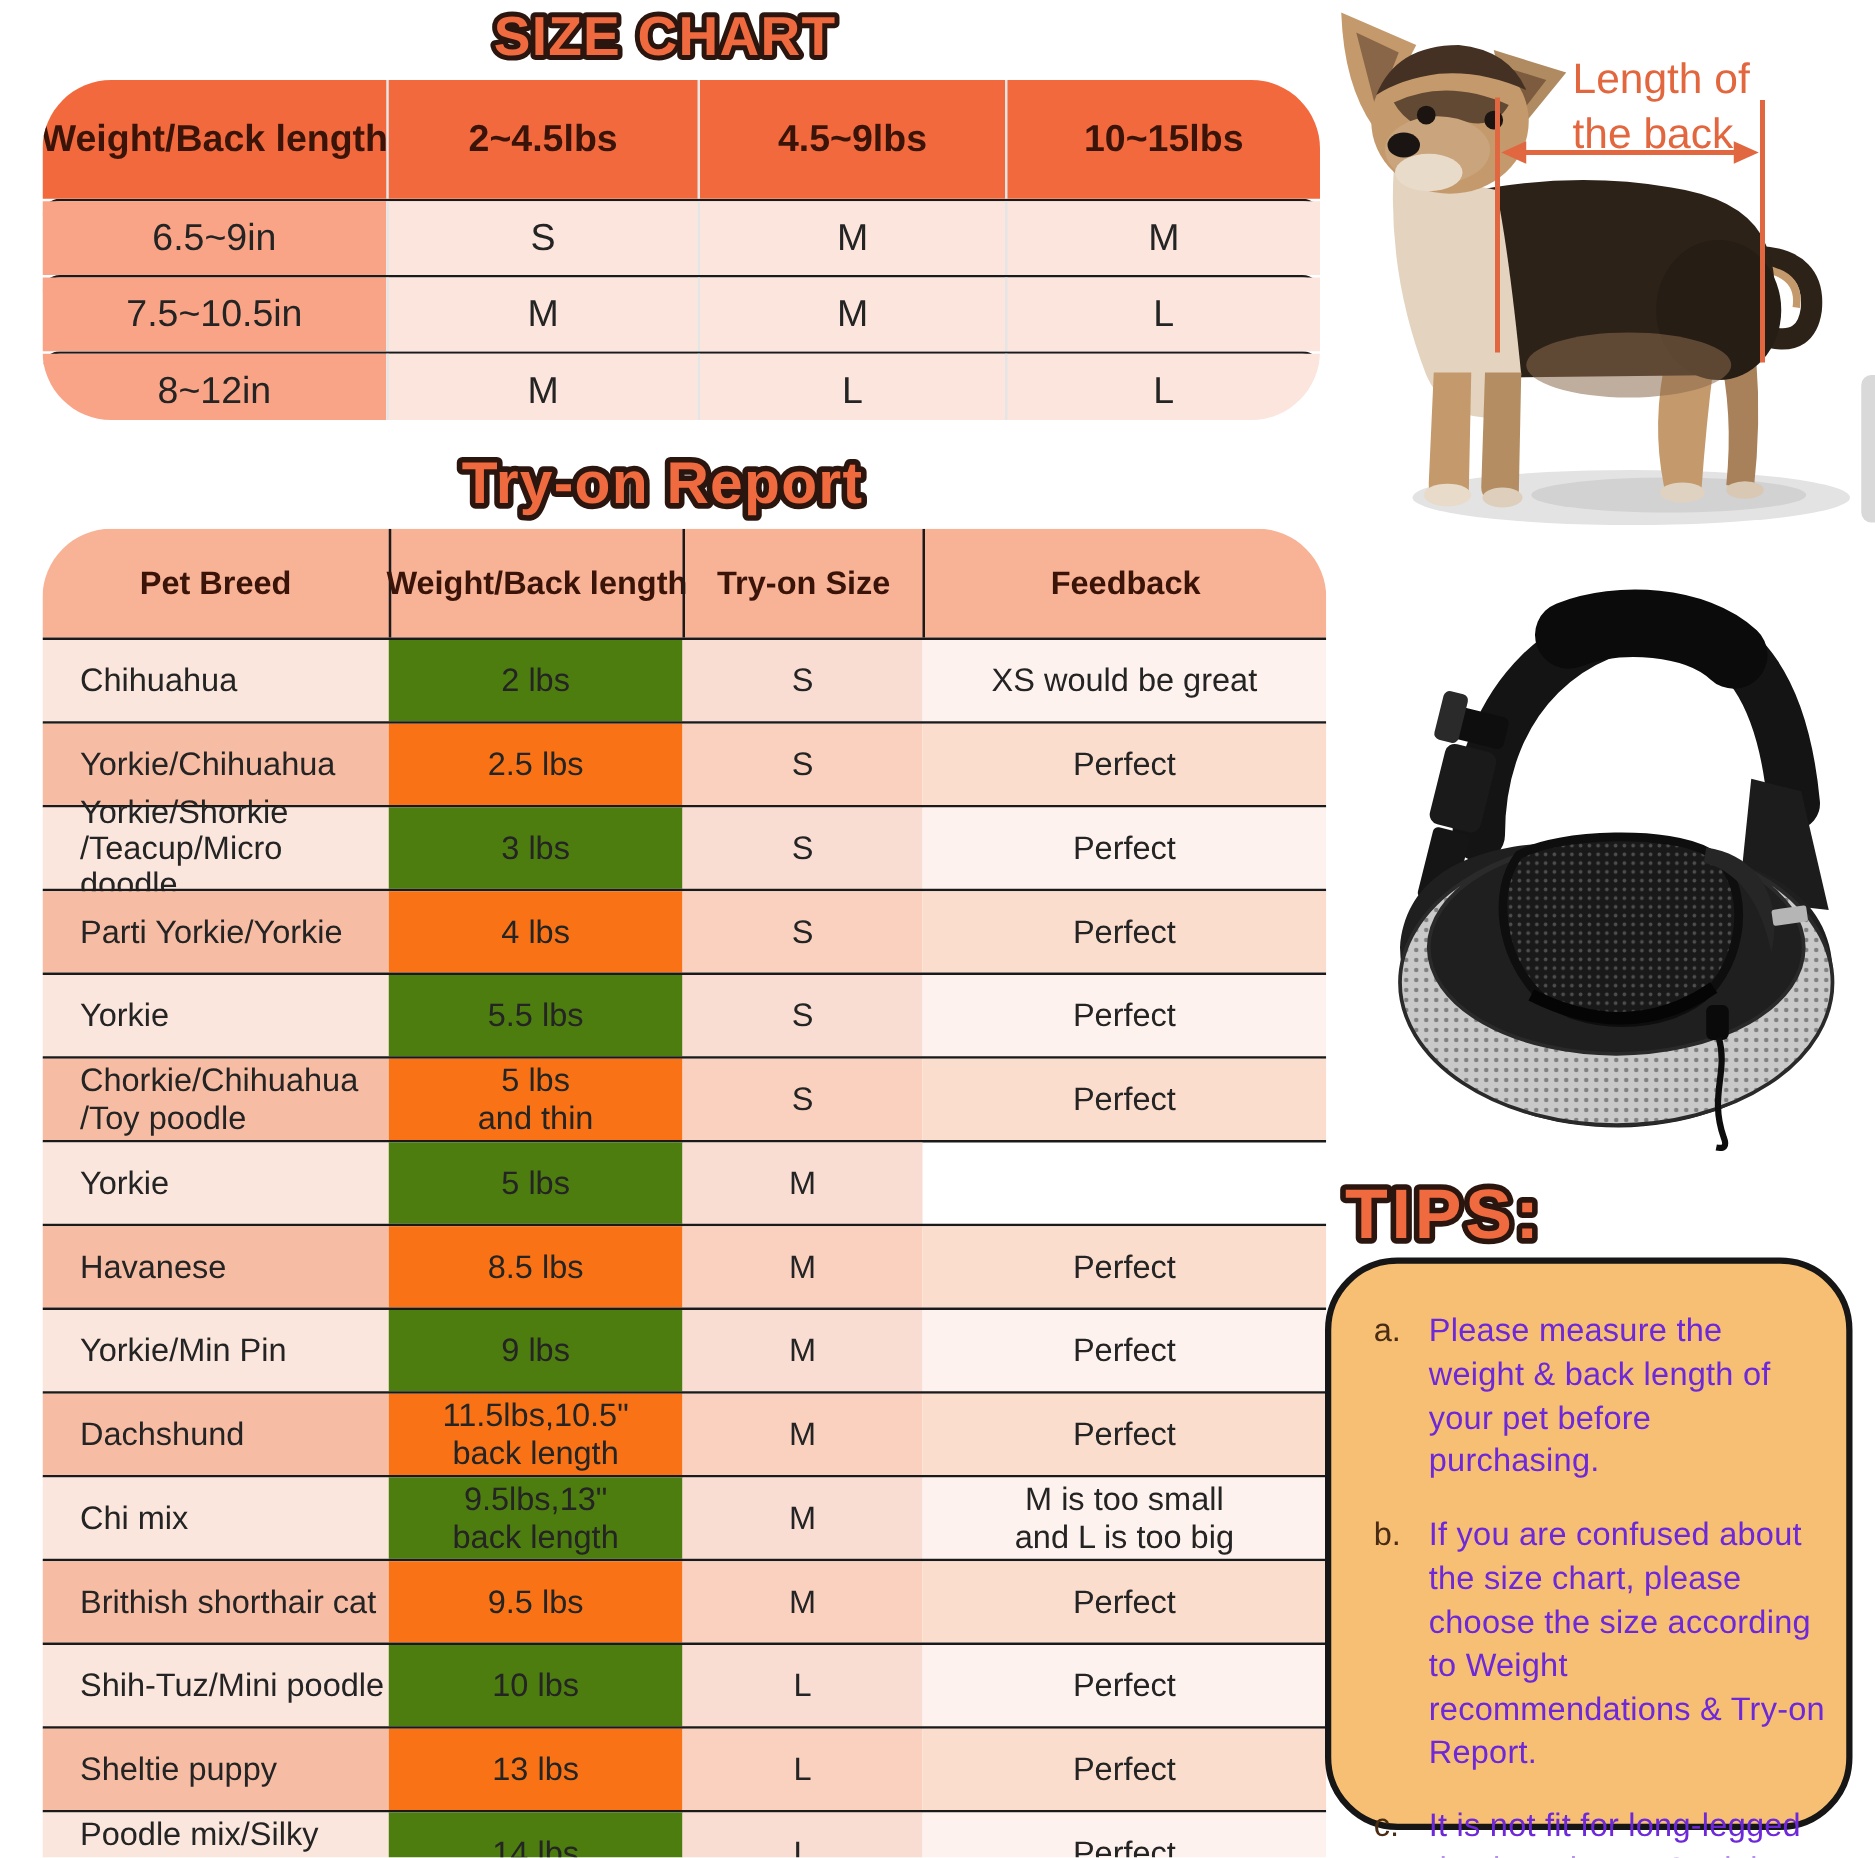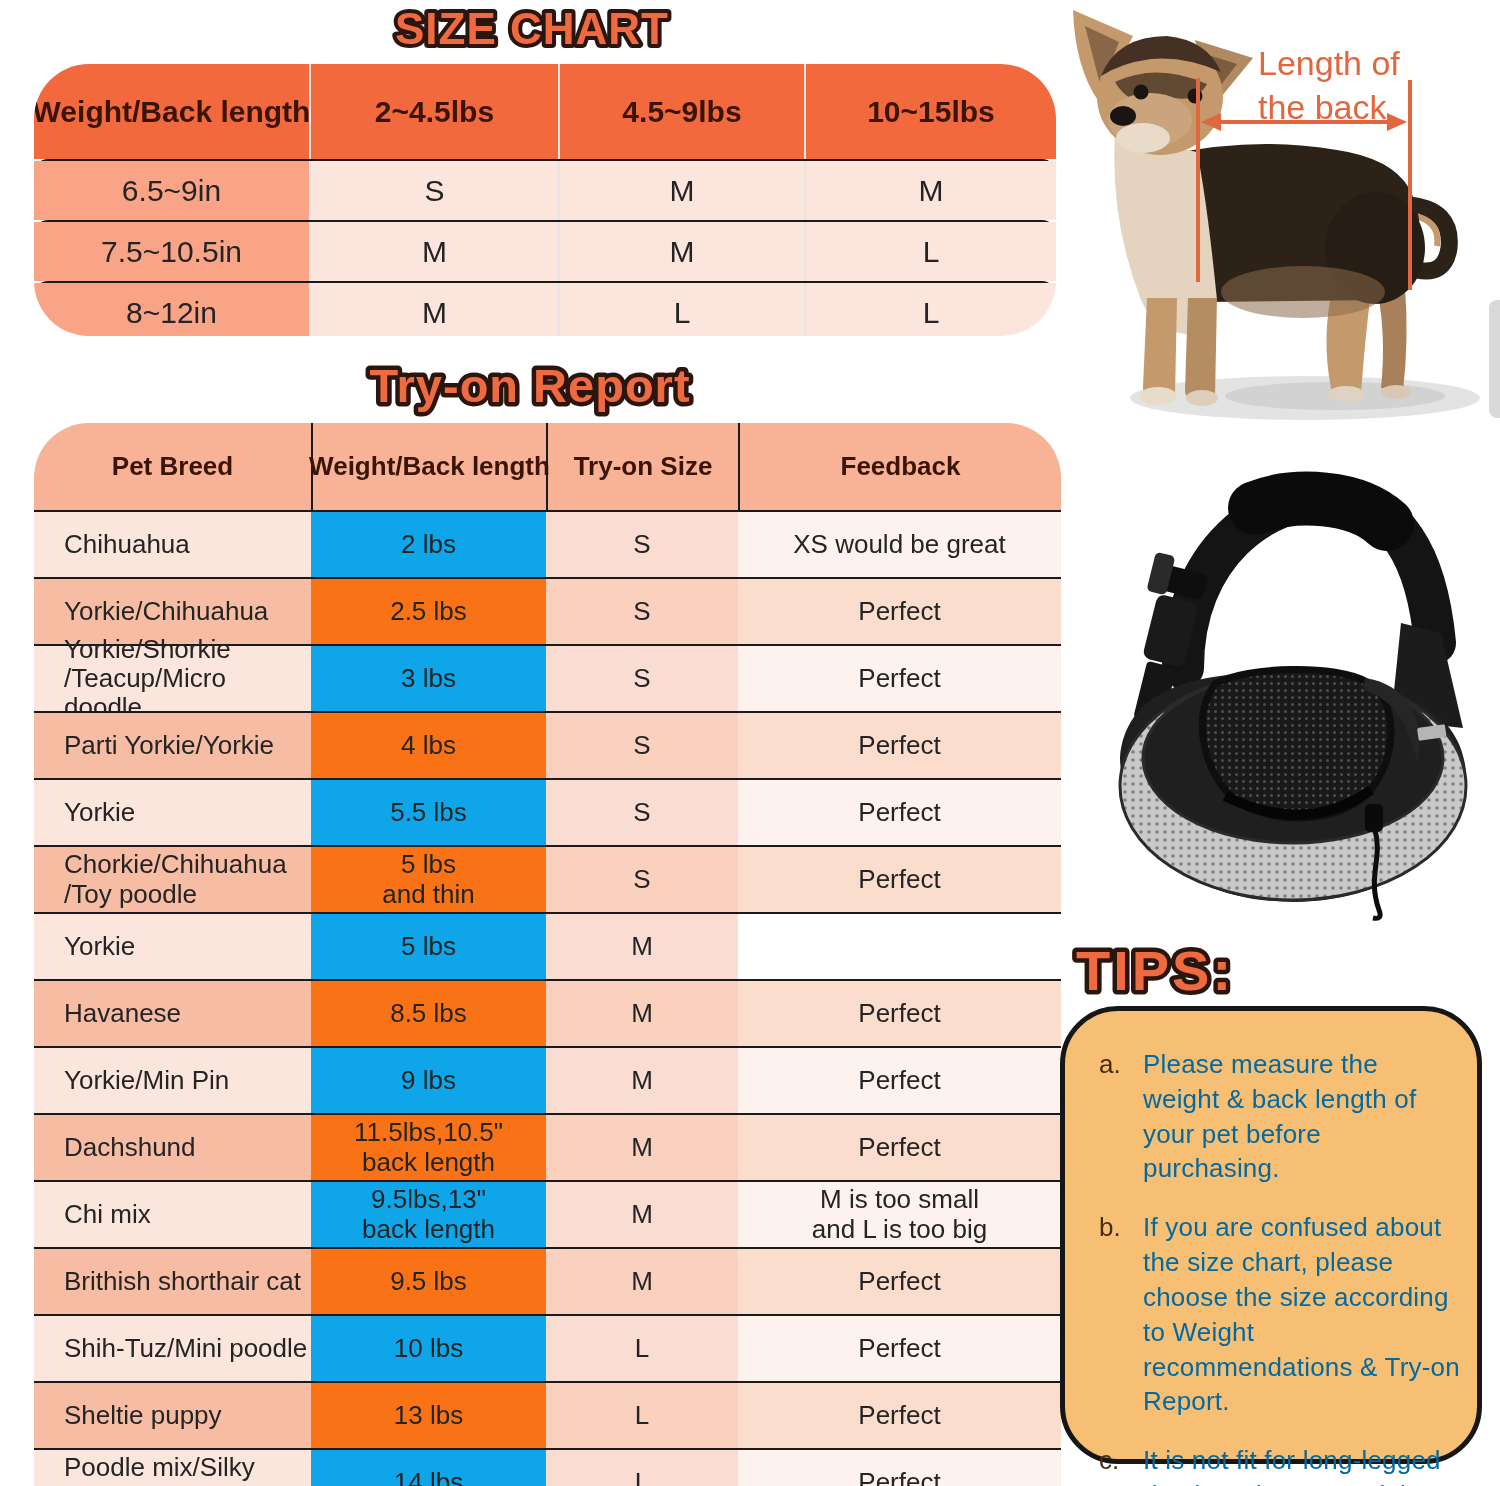--- a/index.html
+++ b/index.html
@@ -47,21 +47,21 @@
   .tryon-table .trow:not(.thead){height:65px;}
   .tryon-table .tcell{font-size:26px;}
   .tryon-table .hcell{font-size:26px;}
   .tryon-table .c0{width:277px;}
   .tryon-table .c1{width:235px;}
   .tryon-table .c2{width:192px;}
   .tryon-table .c3{width:323px;}
   .tryon-table .thead .tcell + .tcell{border-left:2px solid #1a1a1a;}
   .tryon-table .trow:not(.thead) .c0{justify-content:flex-start;text-align:left;padding-left:30px;}
   .tryon-table .odd  .c0{background:#fbe6dd;}
-  .tryon-table .odd  .c1{background:#0ea5e9;text-align:center;}
+  .tryon-table .odd  .c1{background:#4d7c0f;text-align:center;}
   .tryon-table .odd  .c2{background:#f9dcd2;}
   .tryon-table .odd  .c3{background:#fdf2ee;}
   .tryon-table .even .c0{background:#f7bda4;}
   .tryon-table .even .c1{background:#f97316;}
   .tryon-table .even .c2{background:#fad1bf;}
   .tryon-table .even .c3{background:#fbddce;}
 
   
   .dog-figure{left:1055px;top:0;width:445px;height:430px;}
   .dog-label{
@@ -73,21 +73,21 @@
   .carrier-figure{left:1065px;top:428px;width:420px;height:495px;}
 
   
   .tips-box{
     left:1060px;top:1006px;width:422px;height:458px;box-sizing:border-box;
     background:#f6bf73;border:5px solid #161616;border-radius:58px;
     padding:36px 16px 0 34px;
   }
   .tip-item{display:flex;margin-bottom:24px;}
   .tip-label{flex:none;width:44px;font-size:26px;line-height:1.34;color:#4a2c14;}
-  .tip-text{flex:1;font-size:26px;line-height:1.34;color:#0369a1;letter-spacing:0.2px;}
+  .tip-text{flex:1;font-size:26px;line-height:1.34;color:#6d28d9;letter-spacing:0.2px;}
 
   .edge-artifact{right:0;top:300px;width:11px;height:118px;background:#d9d9d9;border-radius:8px 0 0 8px;}
 </style>
 </head>
 <body>
 
 <main>
 
   <svg class="abs" style="left:352px;top:0px;" width="360" height="58">
     <text class="bubble" x="180" y="44" font-size="44" letter-spacing="1" text-anchor="middle" stroke-width="8">SIZE CHART</text>

